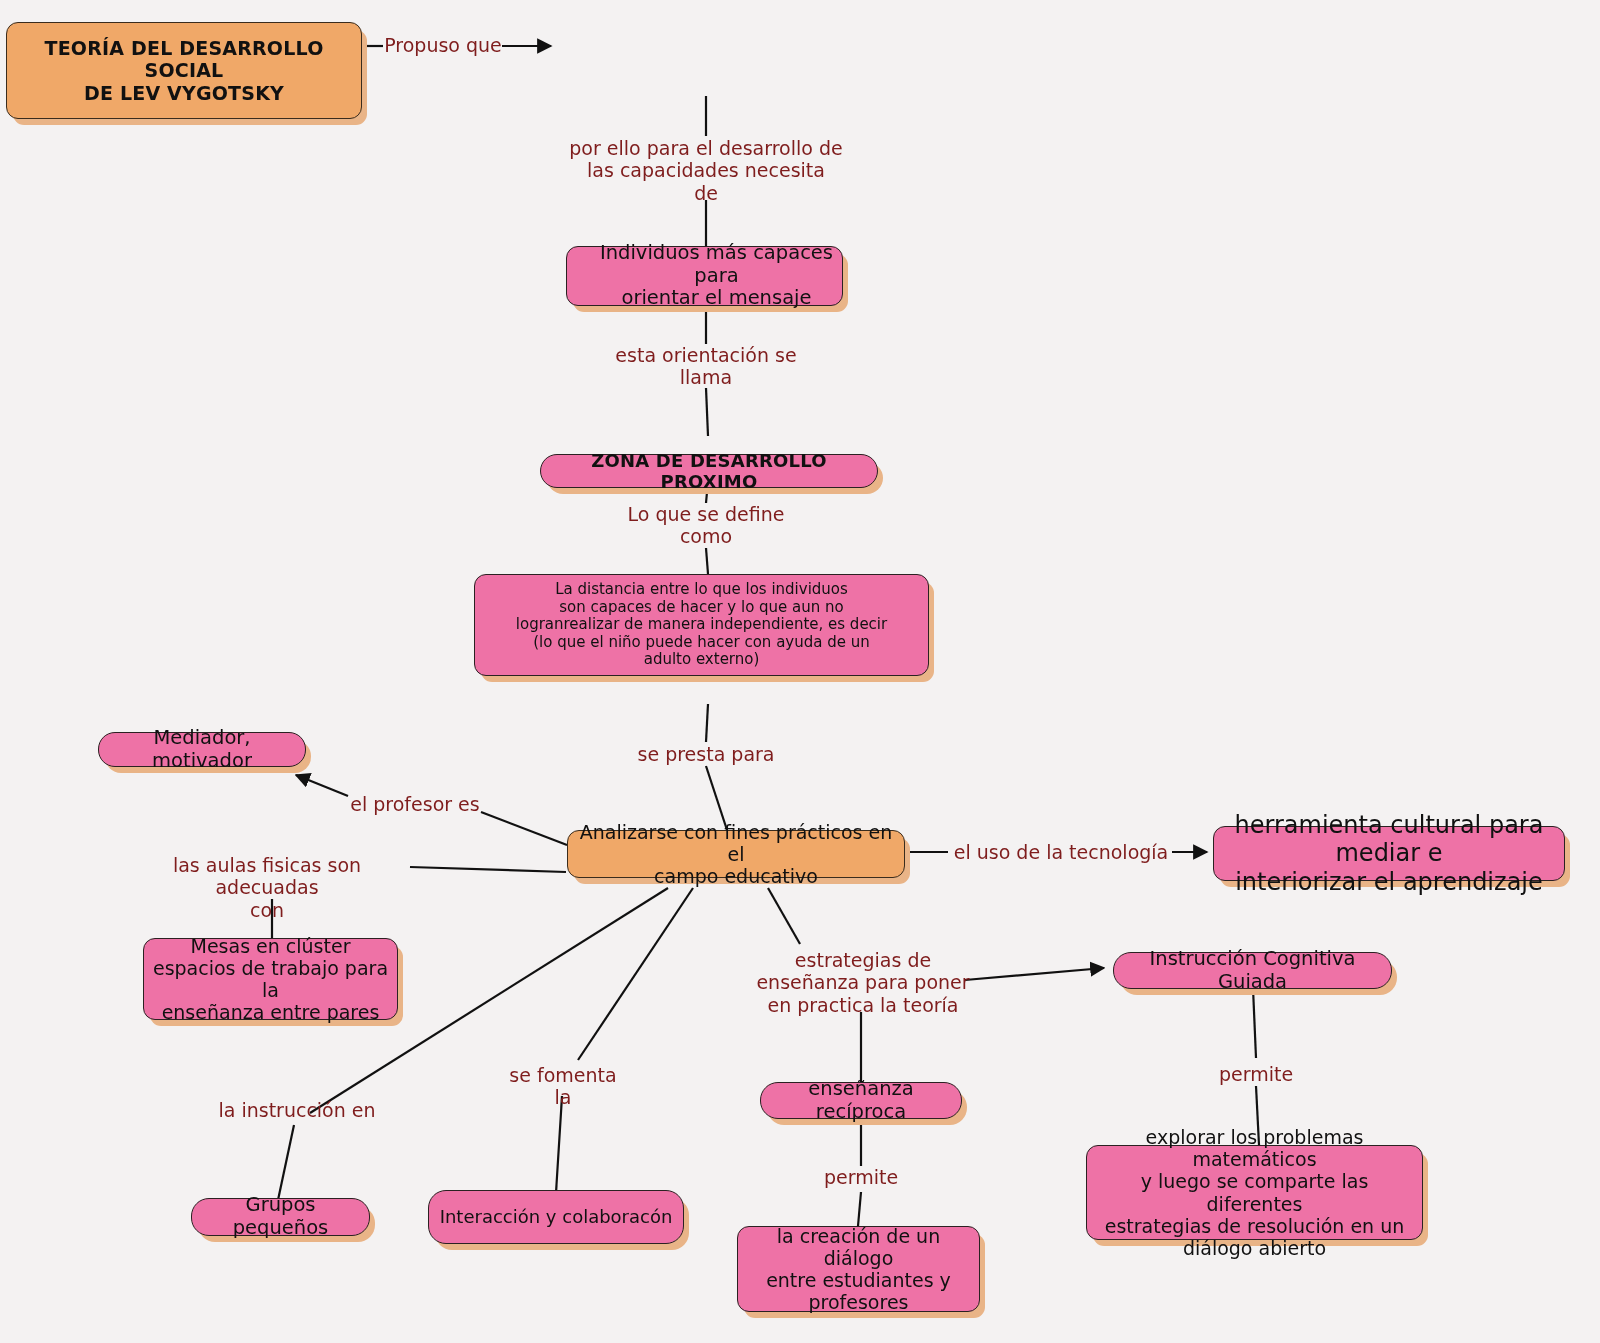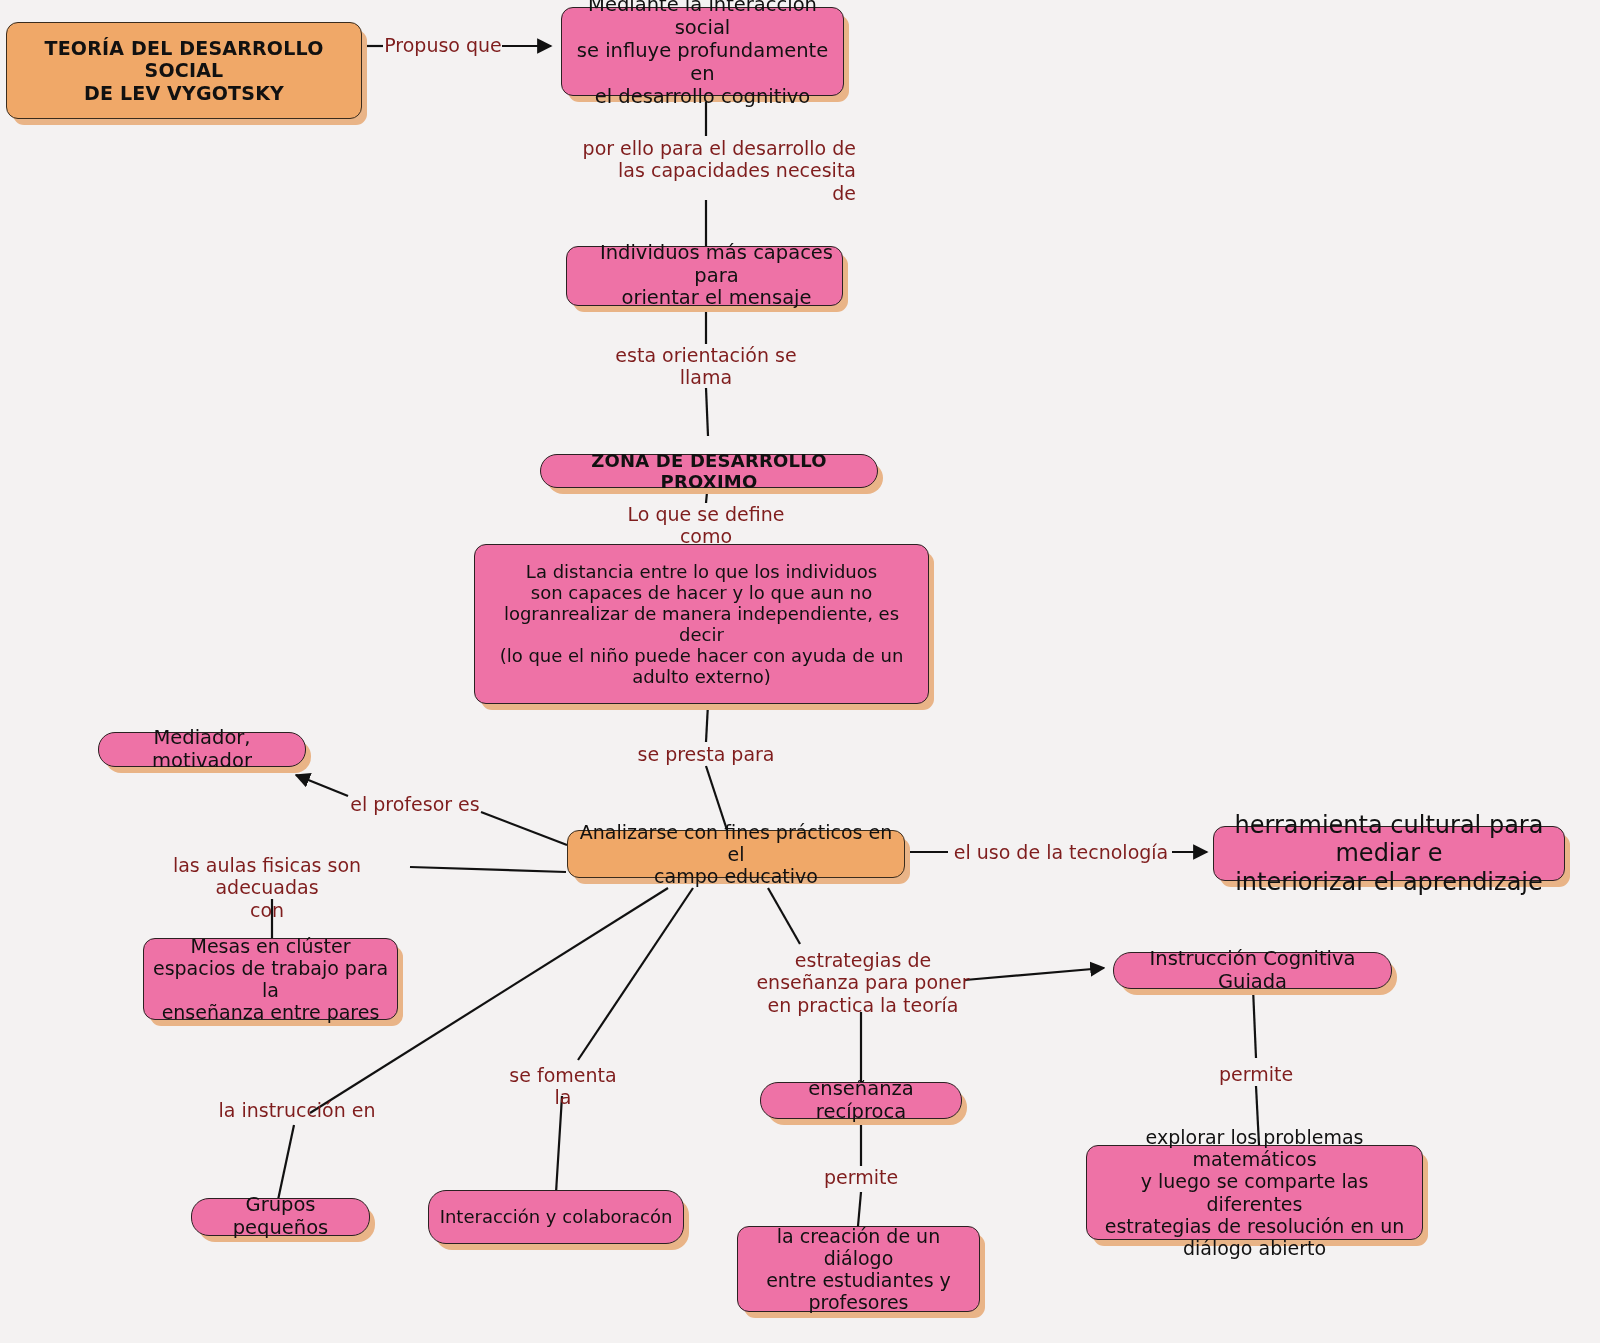--- a/index.html
+++ b/index.html
@@ -109,36 +109,31 @@
       <line x1="1253" y1="988" x2="1256" y2="1058"></line>
       <line x1="1256" y1="1086" x2="1259" y2="1145"></line>
     </g>
   </svg>
 
   <div class="node orange bold" style="left:6px; top:4px; width:356px; height:97px; font-size:19px;">
     <span>TEORÍA DEL DESARROLLO SOCIAL
 DE  LEV VYGOTSKY</span>
   </div>
 
-  <div class="node pink" style="left:561px; top:7px; width:283px; height:89px; font-size:19.5px;">
-    <span>Mediante la interacción social
-se influye profundamente en
-el desarrollo cognitivo</span>
-  </div>
 
   <div class="node pink" style="left:566px; top:246px; width:277px; height:60px; font-size:19.5px;padding-left:32px;">
     <span>Individuos más capaces para
 orientar el mensaje</span>
   </div>
 
   <div class="node pink bold" style="left:540px; top:436px; width:338px; height:34px; font-size:18px; border-radius:17px;">
     <span>ZONA DE DESARROLLO PROXIMO</span>
   </div>
 
-  <div class="node pink" style="left:474px; top:544px; width:455px; height:160px; font-size:18px;">
+  <div class="node pink" style="left:474px; top:574px; width:455px; height:102px; font-size:15px;">
     <span>La distancia  entre lo que los individuos
 son capaces de hacer y lo que aun no
 logranrealizar de manera independiente, es decir
 (lo que el niño puede hacer con ayuda de un
 adulto externo)</span>
   </div>
 
   <div class="node orange" style="left:567px; top:830px; width:338px; height:48px; font-size:19px;text-align:center;">
     <span>Analizarse con fines prácticos en el
 campo educativo</span>
@@ -183,21 +178,21 @@
 
   <div class="node pink" style="left:1086px; top:1145px; width:337px; height:95px; font-size:19px;">
     <span>explorar los problemas matemáticos
 y luego se comparte las diferentes
 estrategias de resolución en un
 diálogo abierto</span>
   </div>
 
   <div class="elabel" style="left:383px; top:34px; width:120px;">Propuso que</div>
 
-  <div class="elabel" style="left:556px; top:137px; width:300px;text-align:right;">por ello  para el desarrollo de
+  <div class="elabel" style="left:556px; top:137px; width:300px;">por ello  para el desarrollo de
 las capacidades necesita
 de</div>
 
   <div class="elabel" style="left:596px; top:344px; width:220px;">esta orientación se
 llama</div>
 
   <div class="elabel" style="left:596px; top:503px; width:220px;">Lo que se define
 como</div>
 
   <div class="elabel" style="left:621px; top:743px; width:170px;">se presta para</div>

